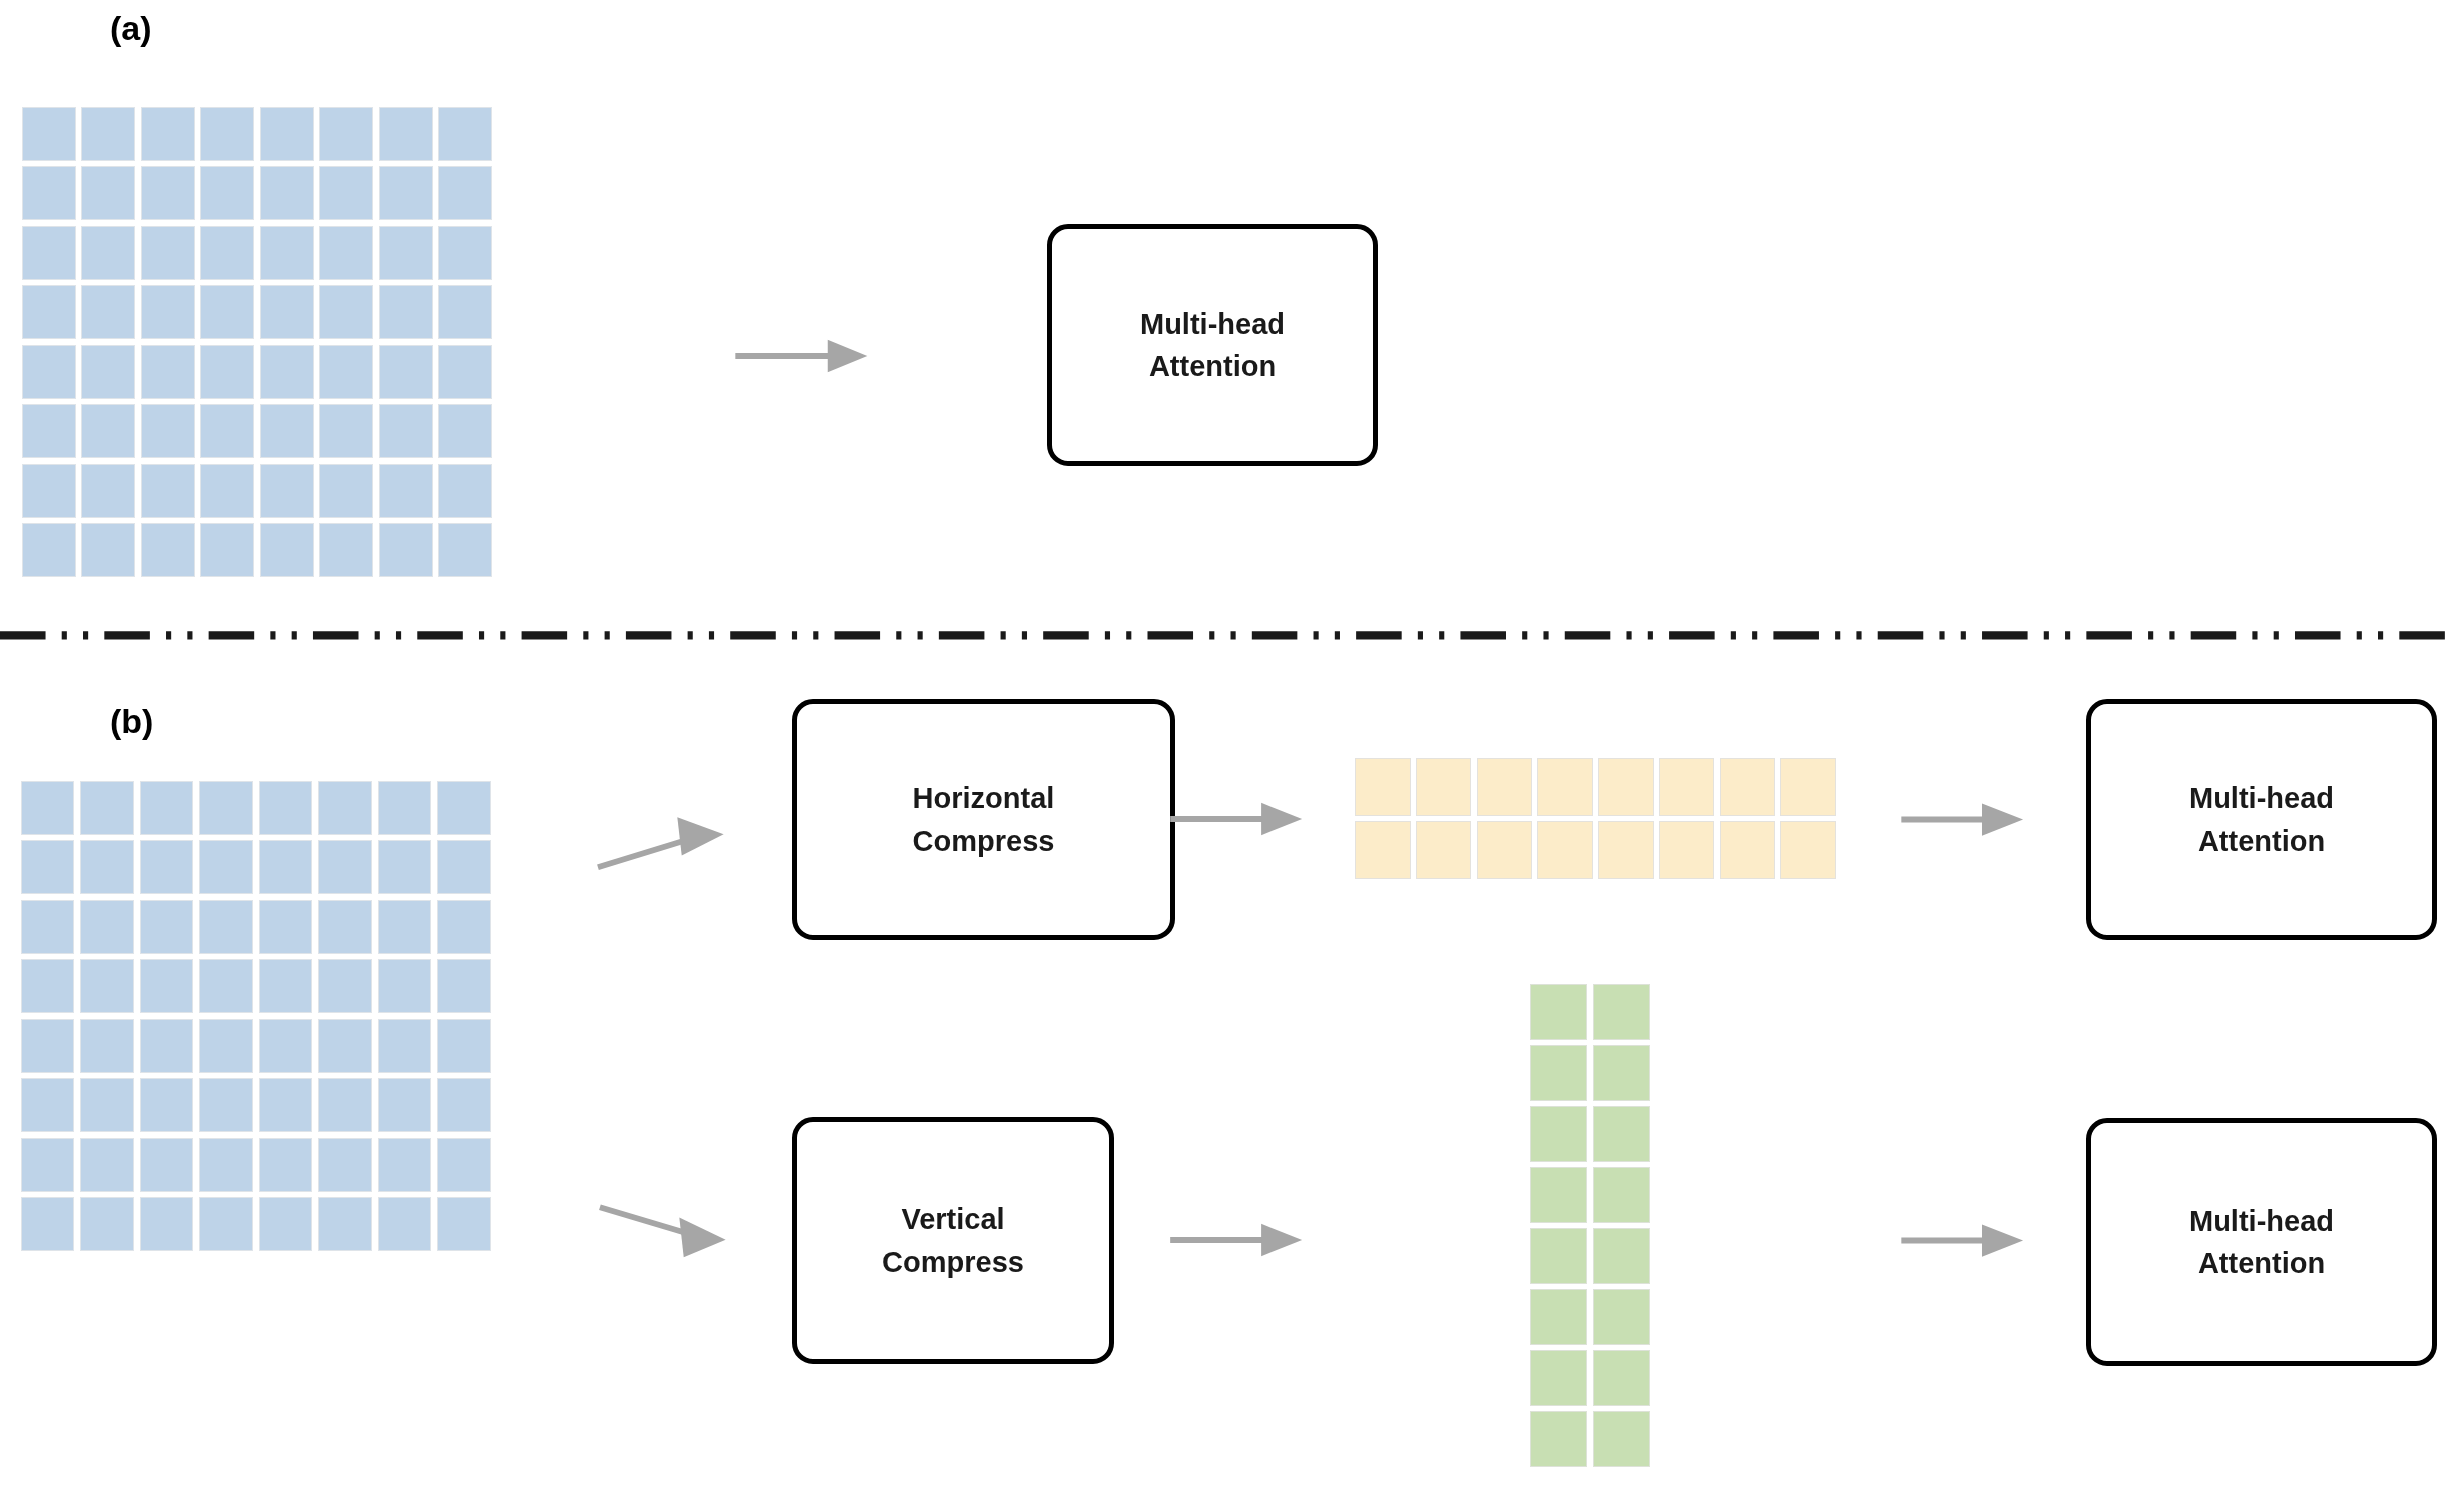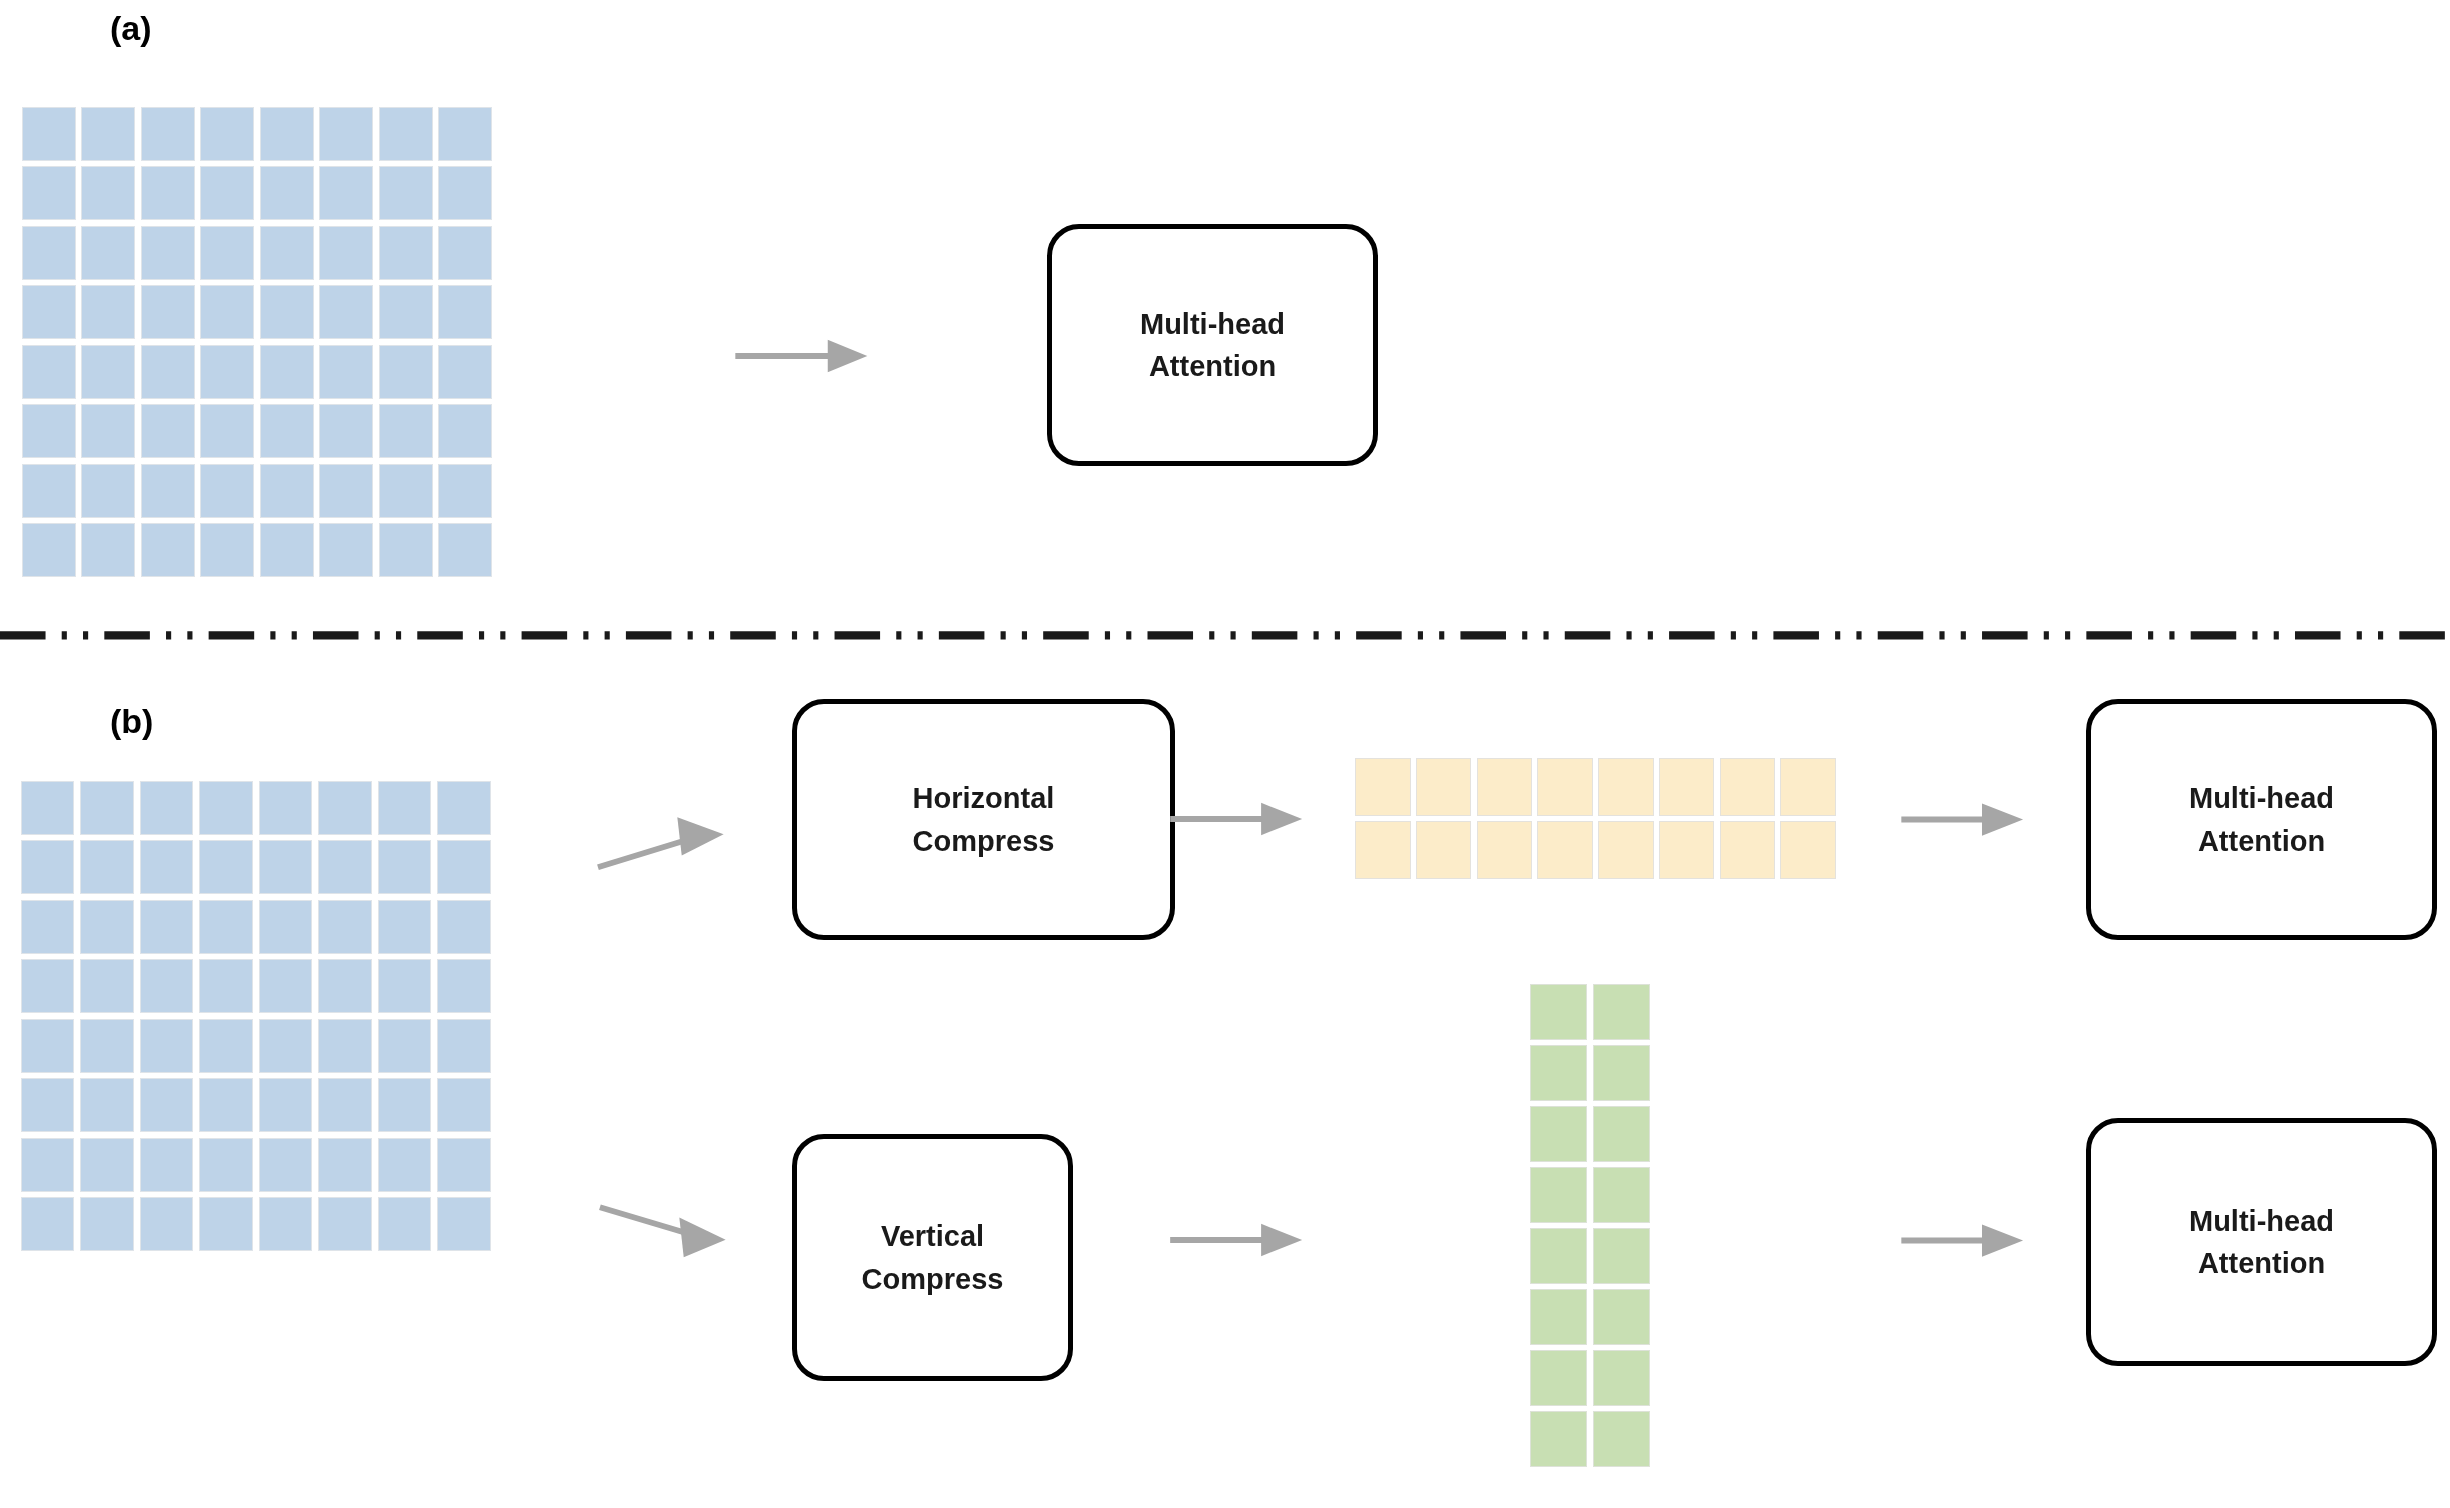--- a/index.html
+++ b/index.html
@@ -37,21 +37,21 @@
   .tile.blue   { background: #bed3e8; border-color: #dfe4e9; }
   .tile.yellow { background: #fcecc9; border-color: #e4e2dd; }
   .tile.green  { background: #c8dfb3; border-color: #dde2d8; }
 
   
   .box {
     position: absolute;
     box-sizing: border-box;
     background: #ffffff;
     border: 5.1px solid #000000;
-    border-radius: 32px;
+    border-radius: 21px;
     display: flex;
     align-items: center;
     justify-content: center;
   }
   .box-label {
     font-family: "Liberation Sans", sans-serif;
     font-weight: bold;
     font-size: 29px;
     line-height: 1.45;
     color: #1a1a1a;
@@ -245,21 +245,21 @@
       <line x1="4" y1="18" x2="118" y2="52" stroke="#a6a6a6" stroke-width="8"></line>
       <polygon points="112,32 175,62 118,86" fill="#a6a6a6"></polygon>
     </svg>
   </div>
 
   <div class="box" style="left:792px; top:699px; width:383px; height:241px;">
     <span class="box-label">Horizontal
 Compress</span>
   </div>
 
-  <div class="box" style="left:792px; top:1117px; width:281px; height:247px;margin-top:17px;">
+  <div class="box" style="left:792px; top:1117px; width:322px; height:247px;">
     <span class="box-label">Vertical
 Compress</span>
   </div>
 
   <div class="arrow" style="left:1170px; top:797px;">
     <svg width="147" height="44" viewBox="0 0 200 60">
       <line x1="0" y1="30" x2="130" y2="30" stroke="#a6a6a6" stroke-width="8"></line>
       <polygon points="124,8 180,30 124,52" fill="#a6a6a6"></polygon>
     </svg>
   </div>

